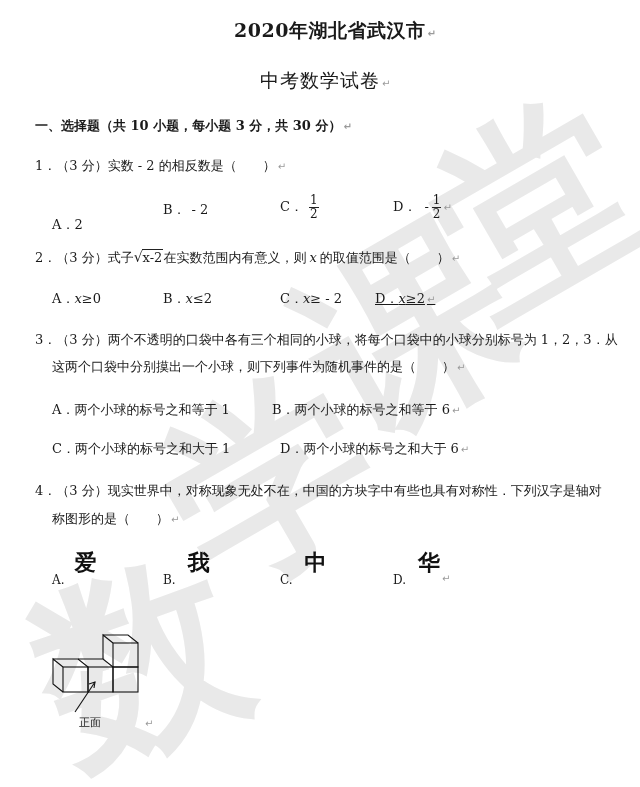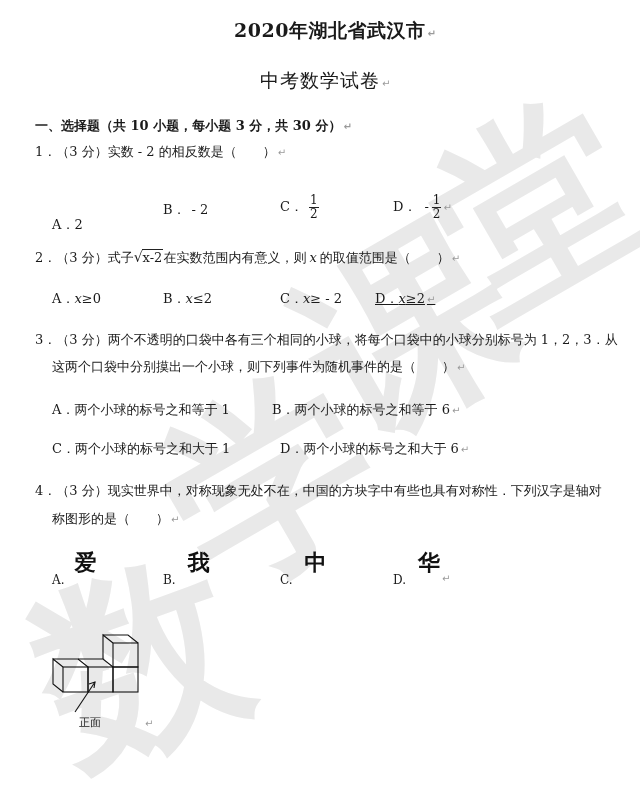--- a/index.html
+++ b/index.html
@@ -48,21 +48,21 @@
     <span>2020年湖北省武汉市</span><span class="ret">↵</span>
   </div>
   <div class="abs title2" style="left:260px; top:68px;text-align:right;">
     <span>中考数学试卷</span><span class="ret">↵</span>
   </div>
 
   <div class="abs section" style="left:35px; top:117px;">
     <span>一、选择题（共 10 小题，每小题 3 分，共 30 分）</span><span class="ret">↵</span>
   </div>
 
-  <div class="abs q" style="left:35px; top:143px;">
+  <div class="abs q" style="left:35px; top:157px;">
     <span>1．</span><span>（3 分）</span><span>实数 - 2 的相反数是（　　）</span><span class="ret">↵</span>
   </div>
   <div class="abs opt" style="left:52px; top:216px;text-align:center;">
     <span>A．</span><span>2</span>
   </div>
   <div class="abs opt" style="left:163px; top:201px;">
     <span>B．</span><span style="margin-left:6px;">- 2</span>
   </div>
   <div class="abs opt" style="left:280px; top:194px;">
     <span>C．</span><span class="frac">

